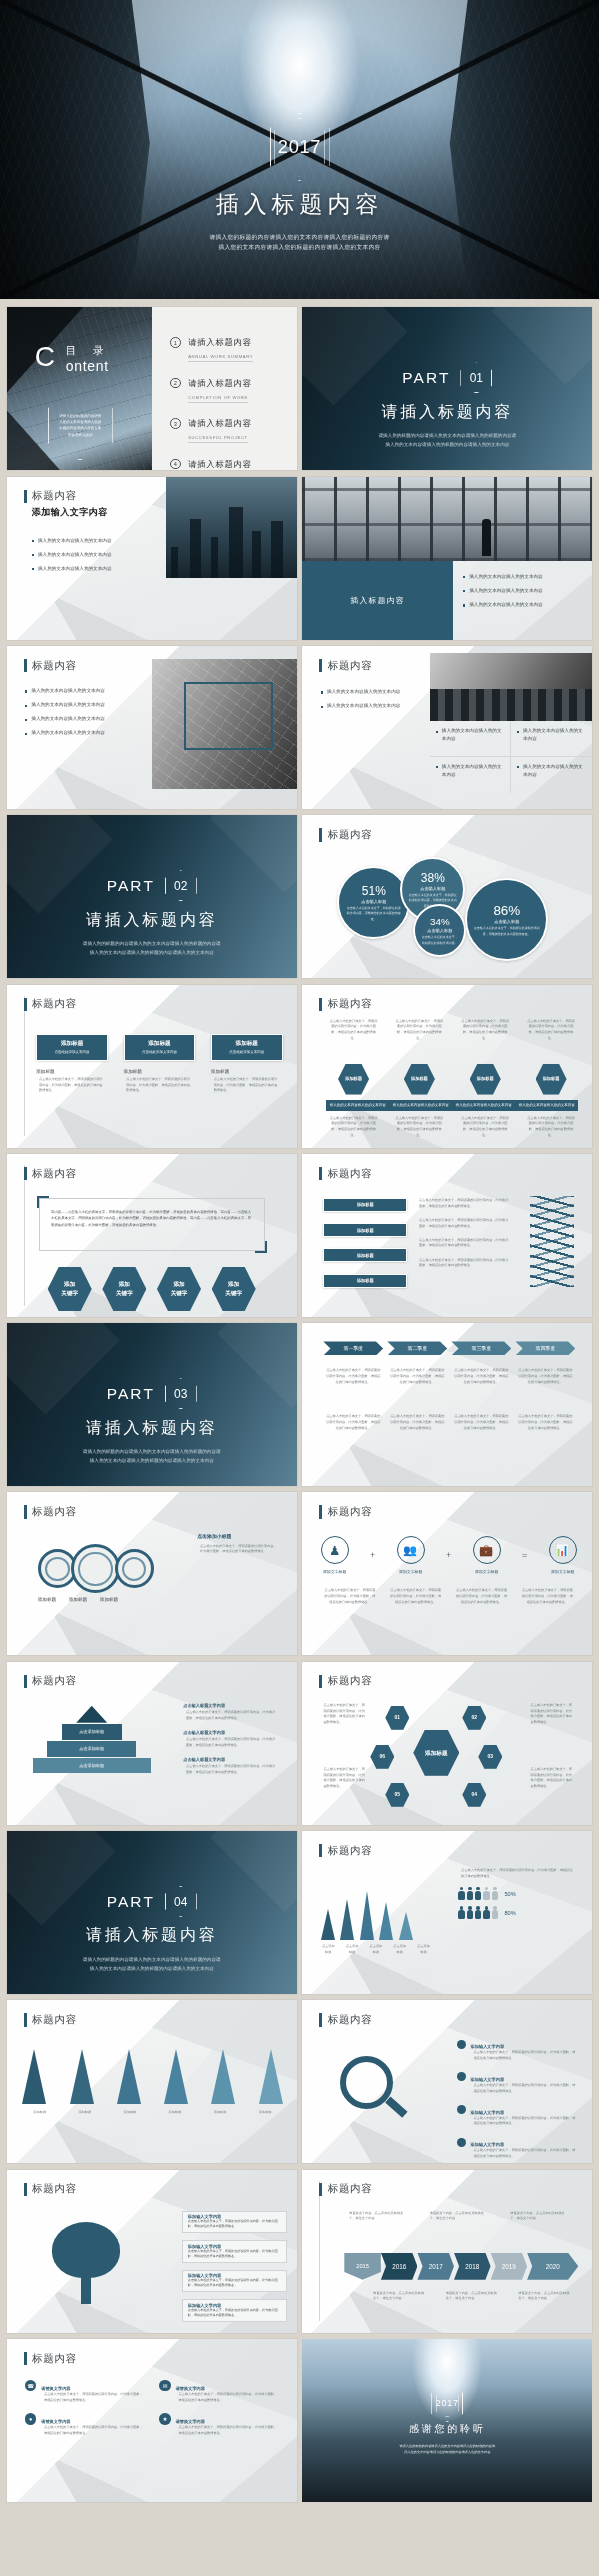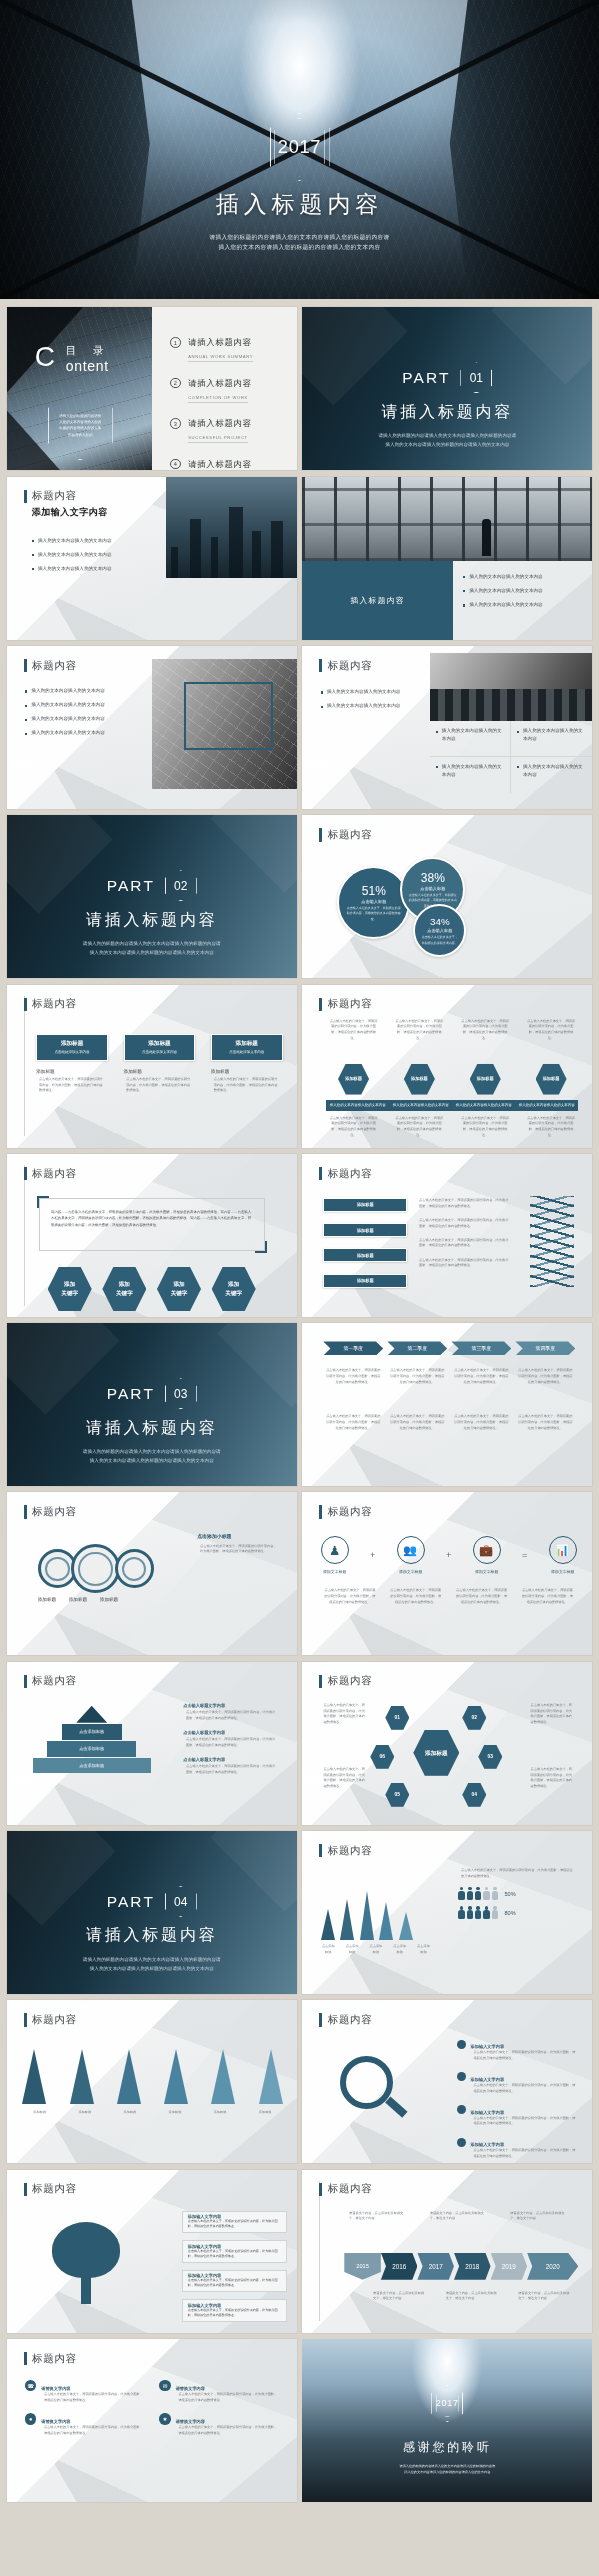--- a/index.html
+++ b/index.html
@@ -548,20 +548,25 @@
         </div>
         <div class="kpi-c" style="left:98px;top:42px;width:65px;height:65px;background:#3c6c82">
           <span class="v">38%</span>
           <span class="l">点击输入标题</span>
           <span class="d">点击输入本栏的具体文字，简明扼要的说明分项内容，请根据您的具体内容酌情修改。</span>
         </div>
         <div class="kpi-c" style="left:111px;top:89px;width:53px;height:53px;background:#34627a">
           <span class="v" style="font-size:9.8px">34%</span>
           <span class="l">点击输入标题</span>
           <span class="d">点击输入本栏的具体文字，简明扼要的说明分项内容。</span>
+        </div>
+        <div class="kpi-c" style="left:163px;top:63px;width:83px;height:83px">
+          <span class="v" style="font-size:13.4px">86%</span>
+          <span class="l">点击输入标题</span>
+          <span class="d">点击输入本栏的具体文字，简明扼要的说明分项内容，请根据您的具体内容酌情修改。</span>
         </div>
       </div>
     </div>
 
     <div class="slide">
       <div class="bg-poly"></div>
       <div class="slide-inner">
         <div class="sideline"></div>
         <div class="hd">
           <span class="bar"></span>
@@ -1146,21 +1151,21 @@
       <div class="wedgeL"></div>
       <div class="wedgeR"></div>
       <div class="mullions"></div>
       <div class="xbeam"></div>
       <div class="vig"></div>
       <div style="position:absolute;left:0;right:0;top:46px;text-align:center;color:#fff;z-index:5">
         <div class="badge-year" style="width:32px;height:37px">
           <div class="shape"></div>
           <span style="font-size:9.1px">2017</span>
         </div>
-        <div style="margin-top:17px;font-size:12px;letter-spacing:2.8px">感谢您的聆听</div>
+        <div style="margin-top:0;font-size:10px;letter-spacing:2.8px">感谢您的聆听</div>
         <div style="margin-top:7px;font-size:3.2px;line-height:2;color:#dfe6ea">
           <div>请插入您的标题的内容请插入您的文本内容请插入您的标题的内容请</div>
           <div>插入您的文本内容请插入您的标题的内容请插入您的文本内容</div>
         </div>
       </div>
     </div>
 
   </div>
 </div>
 

